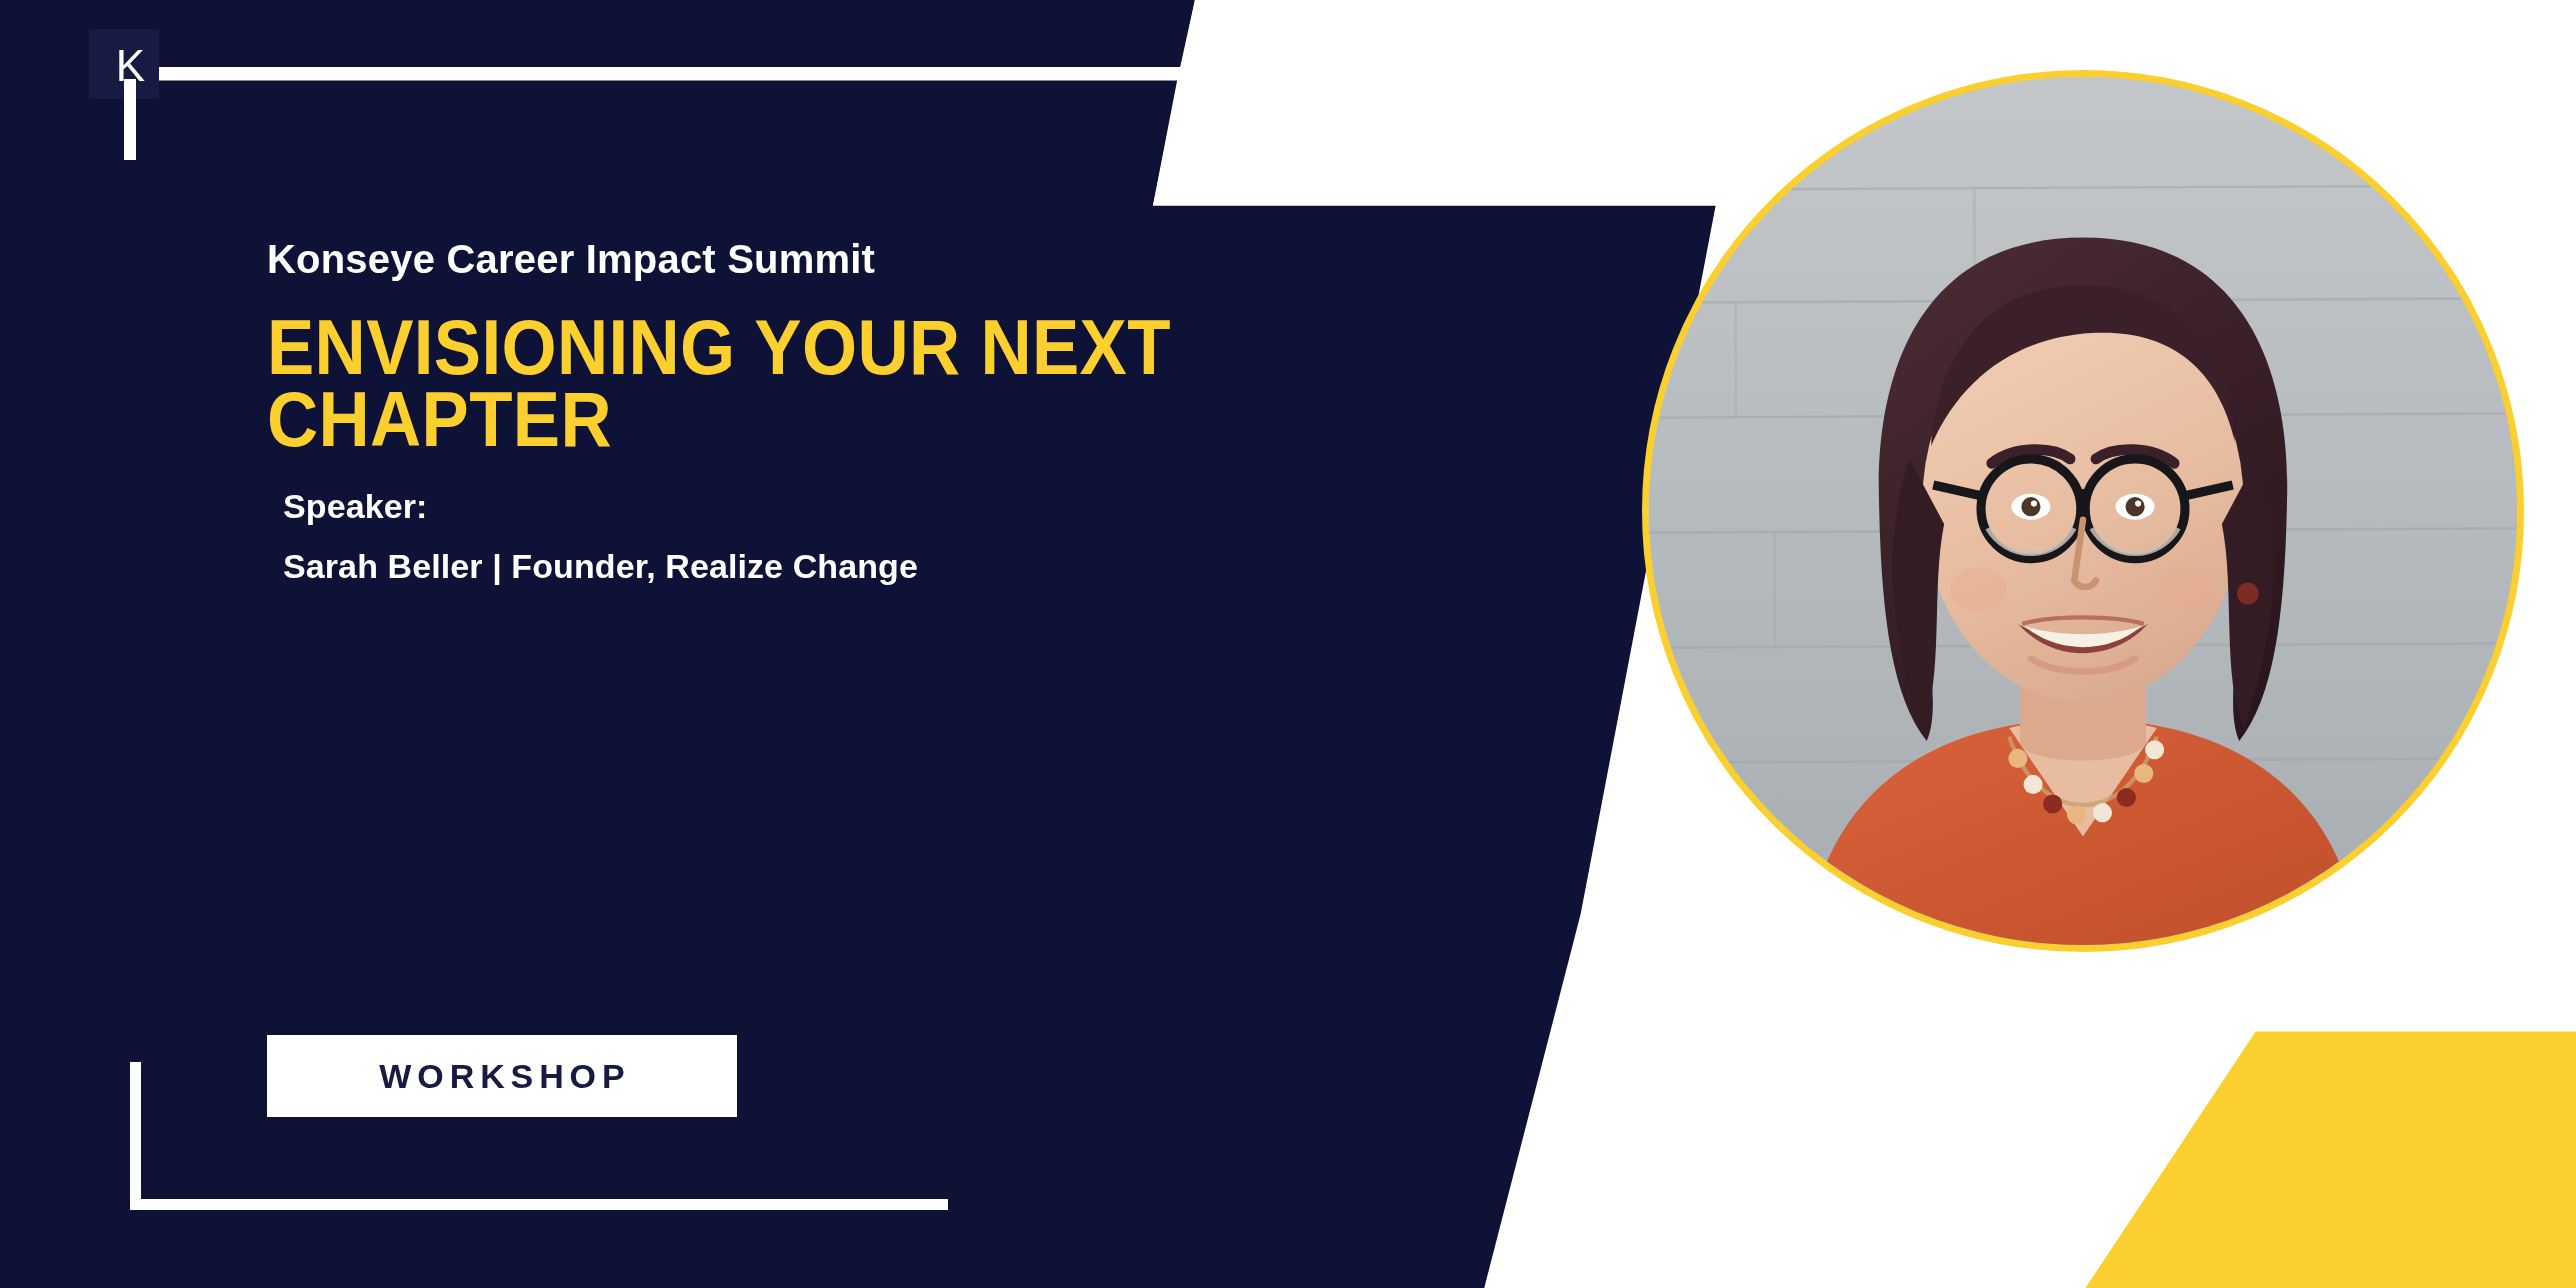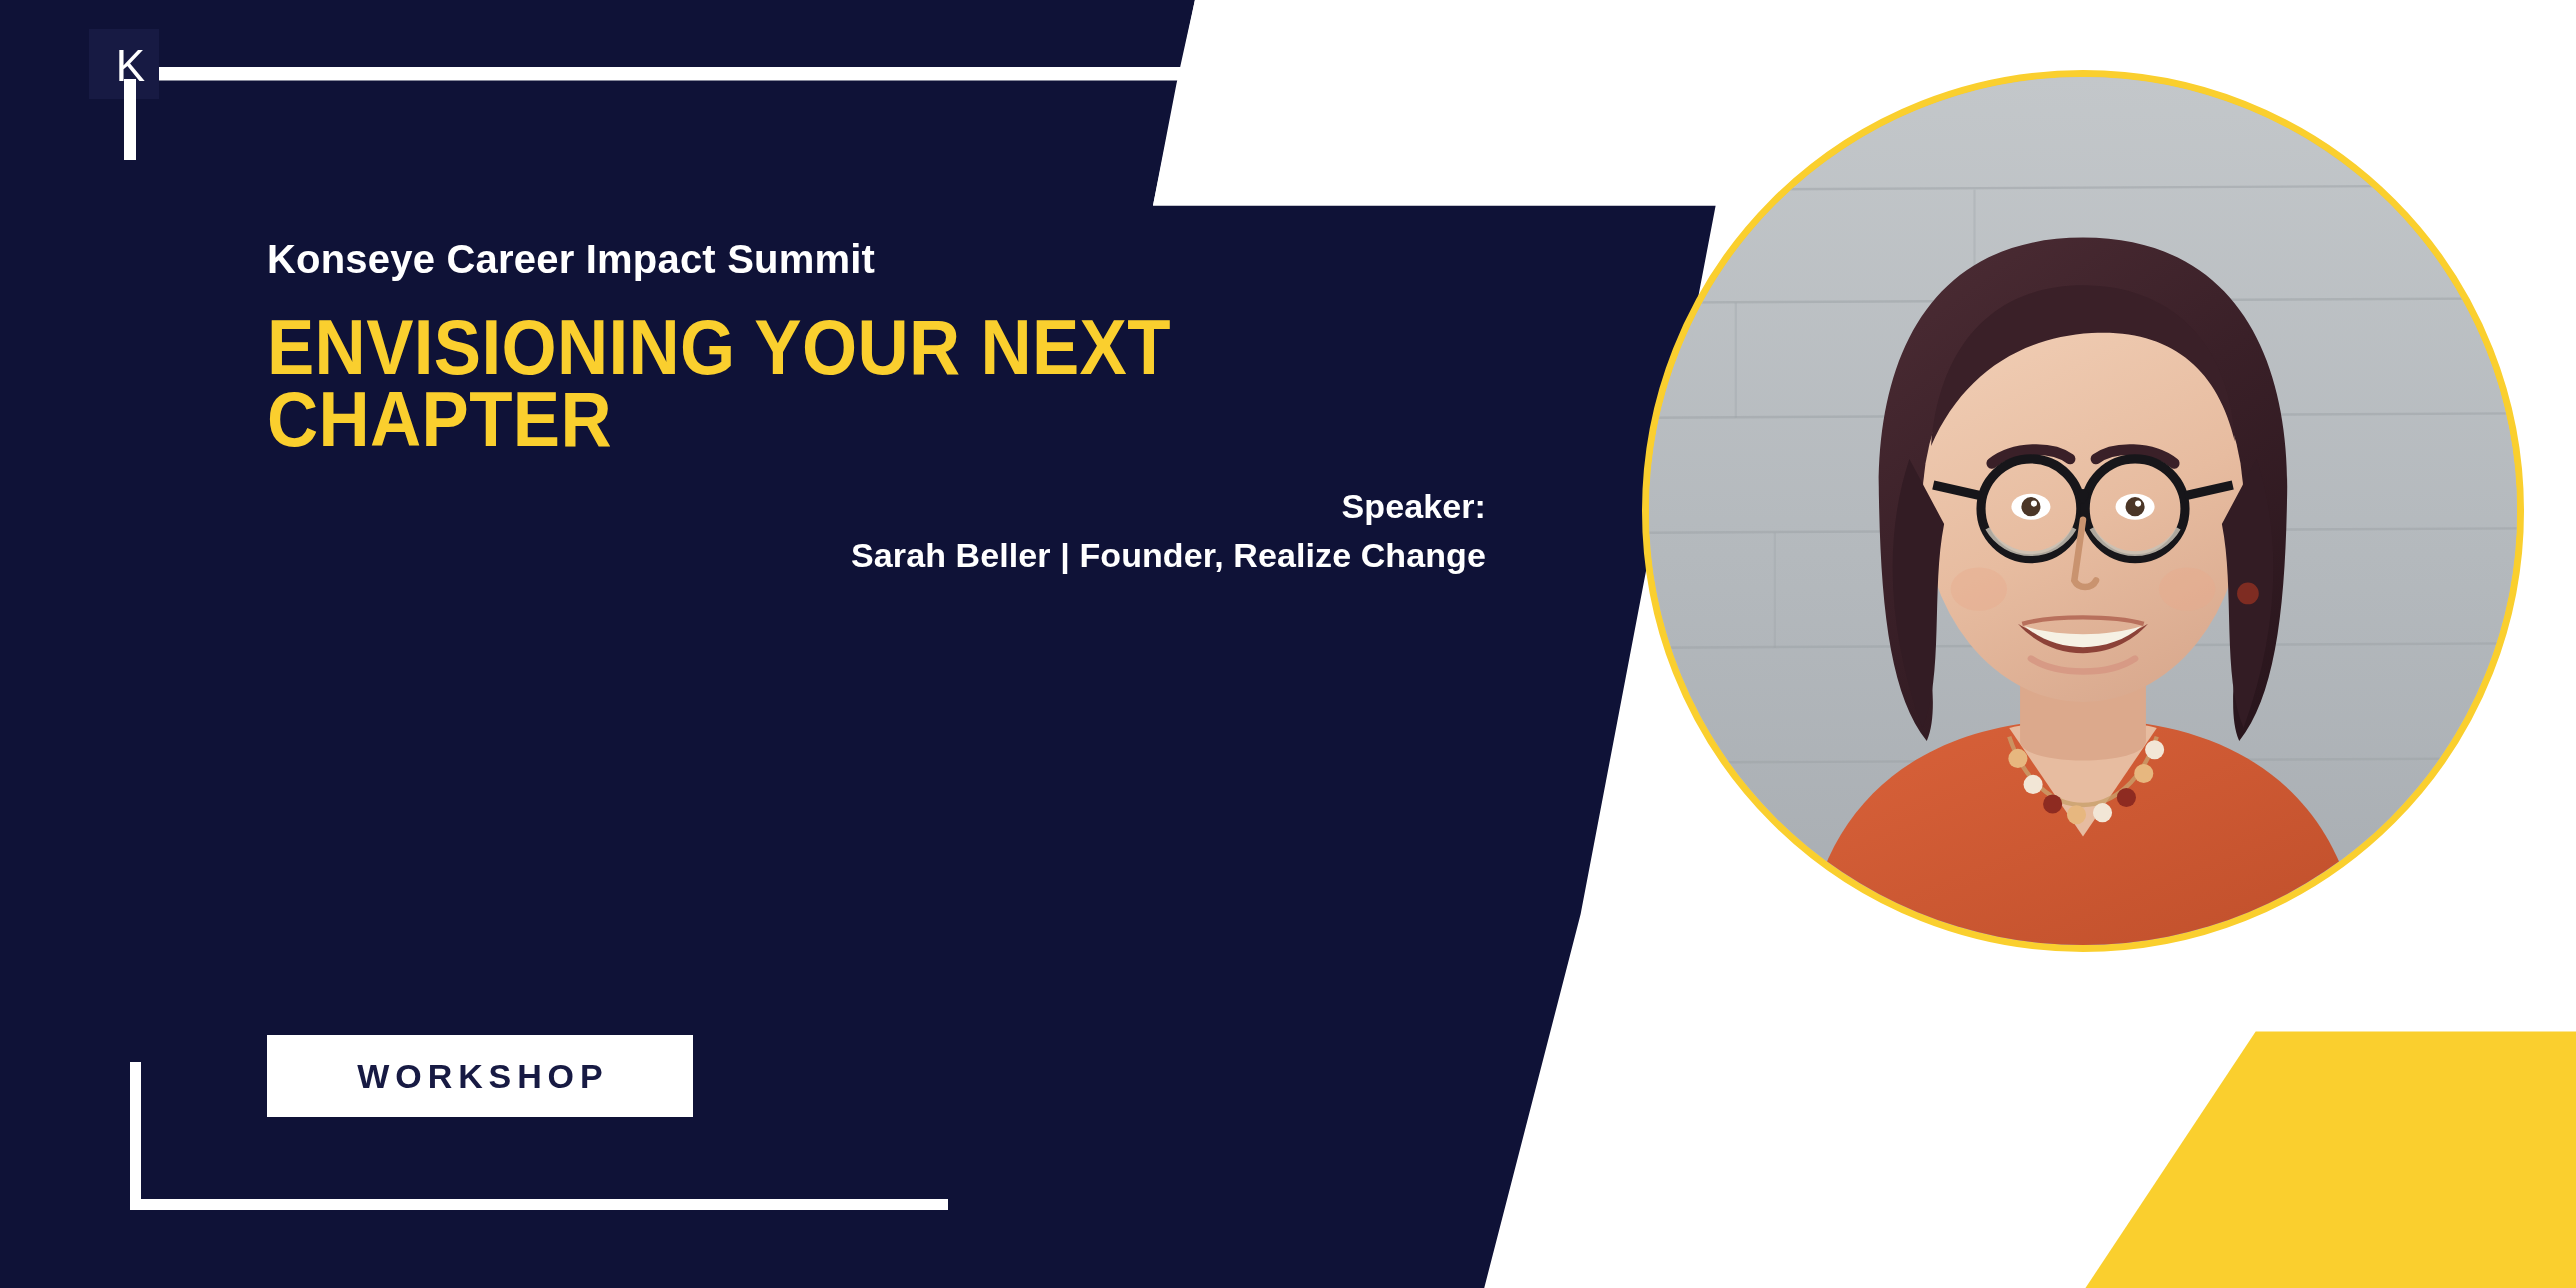--- a/index.html
+++ b/index.html
@@ -95,31 +95,30 @@
     margin: 0 0 44px 0;
     max-width: 1241px;
   }
 
   .speaker-line {
     color: #ffffff;
     font-size: 34px;
     font-weight: 700;
     line-height: 1.28;
     letter-spacing: 0.1px;
-    margin: 5px;
+    margin: 16px;
     white-space: nowrap;
-    text-align: right;
   }
 
   
   #badge {
     position: absolute;
     left: 267px;
     top: 1035px;
-    width: 426px;
+    width: 470px;
     height: 82px;
     background: #ffffff;
     display: flex;
     align-items: center;
     justify-content: center;
   }
   #badge-label {
     color: #171A43;
     font-size: 34px;
     font-weight: 700;

